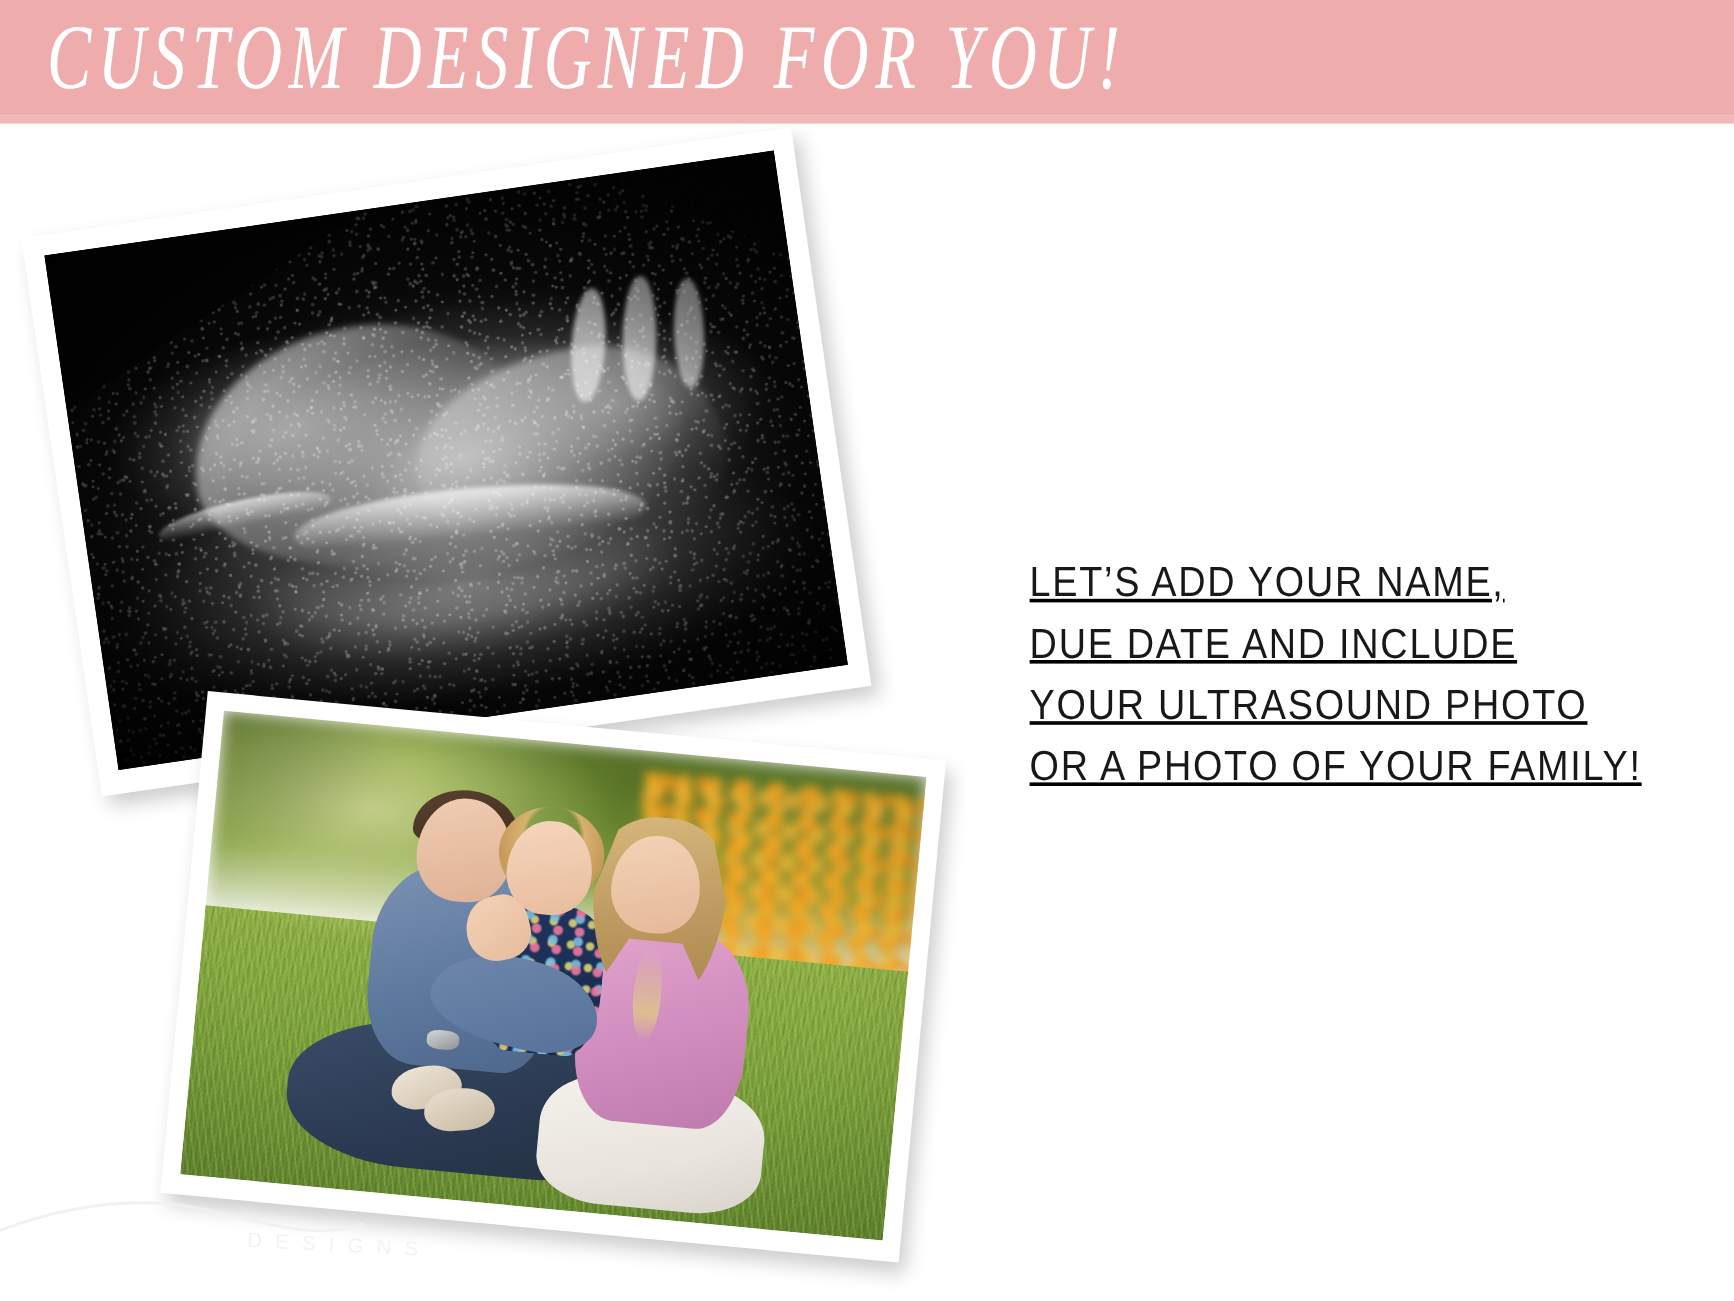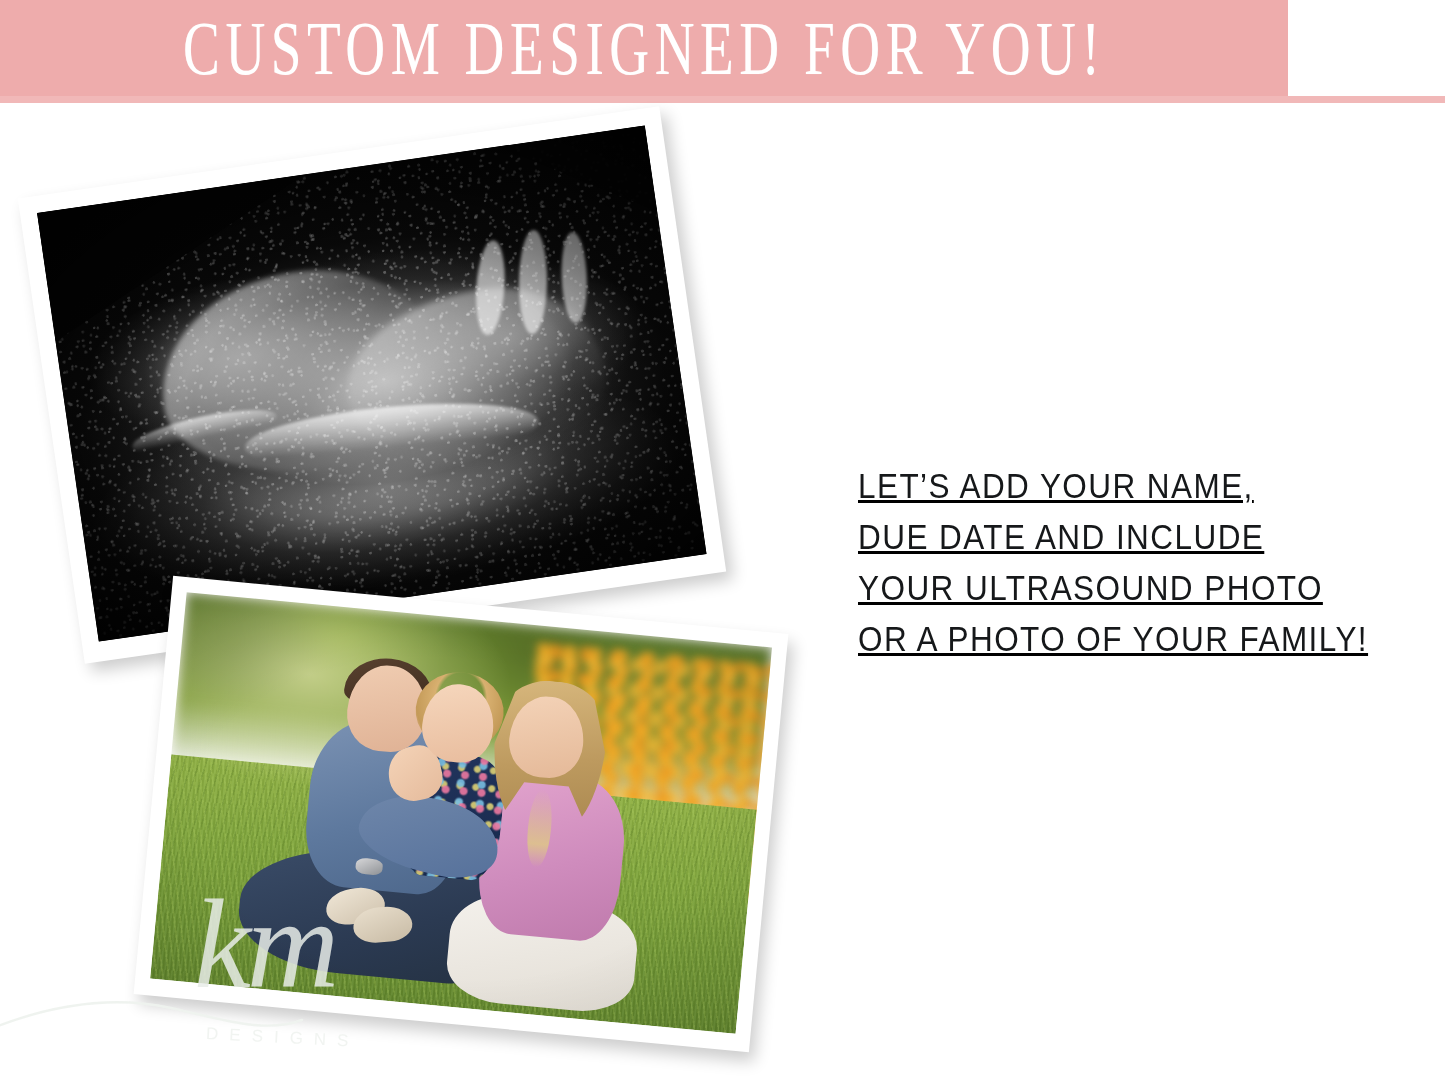--- a/index.html
+++ b/index.html
@@ -7,23 +7,23 @@
   body {
     background:#ffffff;
     font-family:"Liberation Sans", sans-serif;
     overflow:hidden;
     position:relative;
   }
 
   
   #header-banner{
     position:absolute; left:0; top:0;
-    width:1288px; height:96px;
+    width:1445px; height:96px;
     background:#eeacac;
-    display:flex; align-items:center; justify-content:center;
+    display:flex; align-items:center; justify-content:flex-start;font-style:italic;
   }
   #header-banner-underline{
     position:absolute; left:0; top:96px;
     width:1445px; height:7px;
     background:#f1b8b8;
   }
   #header-title{
     color:#ffffff;
     font-family:"Liberation Serif", serif;
     font-size:60px;
@@ -388,15 +388,14 @@
   <div class="message-line">LET’S ADD YOUR NAME,</div>
   <div class="message-line">DUE DATE AND INCLUDE</div>
   <div class="message-line">YOUR ULTRASOUND PHOTO</div>
   <div class="message-line">OR A PHOTO OF YOUR FAMILY!</div>
 </div>
 
 <div id="watermark">
   <svg id="watermark-swash" viewBox="0 0 310 70">
     <path d="M2 44 C 60 22, 120 14, 175 26 C 225 37, 268 52, 306 38" fill="none" stroke="rgba(238,242,238,.95)" stroke-width="2.4" stroke-linecap="round"></path>
   </svg>
-  <div id="watermark-km">km</div>
   <div id="watermark-designs">DESIGNS</div>
 </div>
 
 </body></html>

